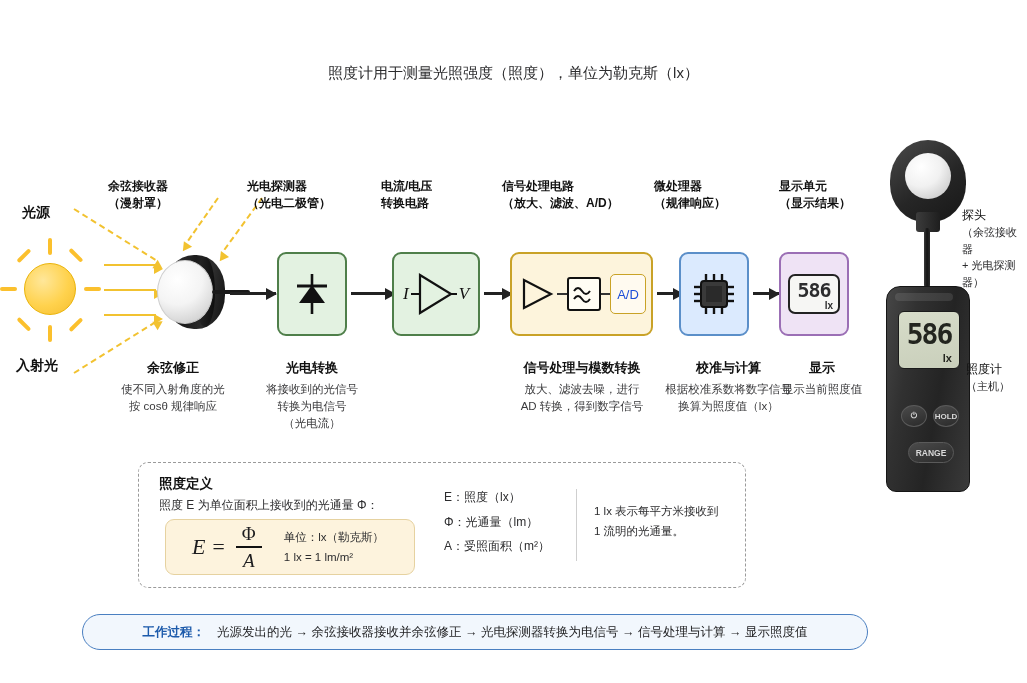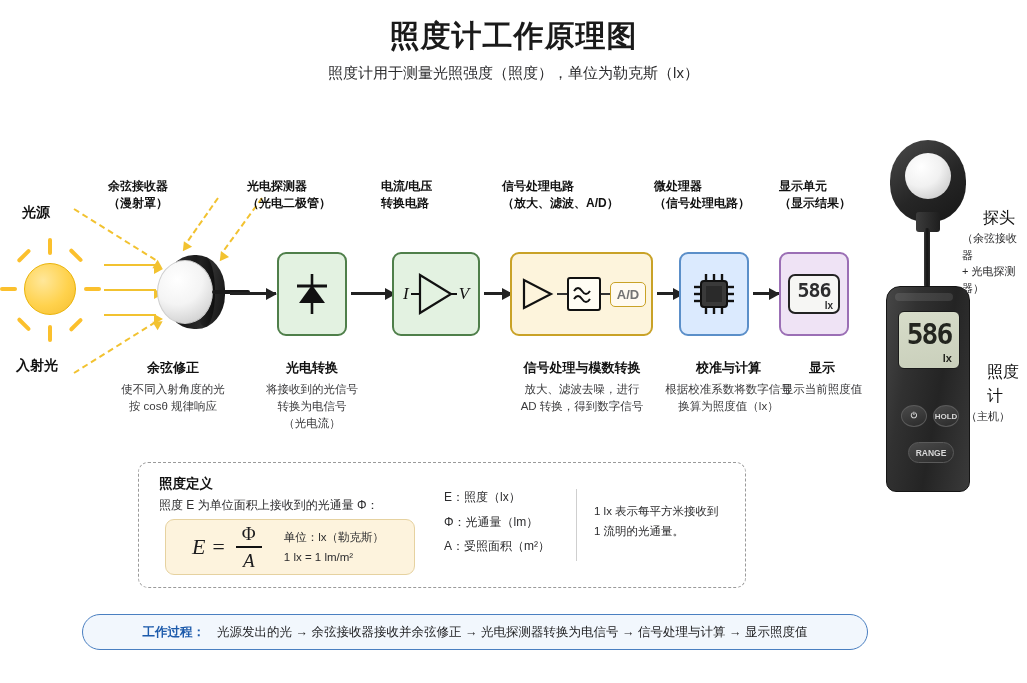--- a/index.html
+++ b/index.html
@@ -169,21 +169,21 @@
     position: absolute; left: 21px; top: 155px; width: 46px; height: 21px;
     border-radius: 11px;
     background: linear-gradient(160deg, #4b4b4b, #2a2a2a);
     border: 1px solid #5a5a5a;
     display: flex; align-items: center; justify-content: center;
     color: #d8d8d8; font-size: 8.5px; font-weight: bold;
   }
   .meter-label {
     position: absolute; font-size: 11px; color: #2c2c2e; line-height: 1.5; text-align: left;
   }
-  .meter-label .t { font-size: 16px; color: #111; margin-left: 21px; }
+  .meter-label .t { font-size: 12px; color: #111; }
 
   
   .defbox {
     position: absolute; left: 138px; top: 462px; width: 608px; height: 126px;
     border: 1.5px dashed #9a9a9a; border-radius: 10px; background: #fff;
   }
   .def-title { position: absolute; left: 20px; top: 12px; font-size: 13.5px; font-weight: bold; color: #111; text-align: right; }
   .def-sub { position: absolute; left: 20px; top: 34px; font-size: 12px; color: #2c2c2e; }
   .formula {
     position: absolute; left: 26px; top: 56px; width: 250px; height: 56px;
@@ -207,21 +207,20 @@
     display: flex; align-items: center; justify-content: center;
     font-size: 12.5px; color: #1c1c1e;
   }
   .procbar .k { color: #1d5bab; font-weight: bold; }
 </style>
 </head>
 <body>
 
 <div class="page">
 
-  <div class="title">照度计工作原理图</div>
   <div class="subtitle">照度计用于测量光照强度（照度），单位为勒克斯（lx）</div>
 
   <div class="label-side" style="left:22px; top:204px;">光源</div>
   <div class="label-side" style="left:16px; top:357px;">入射光</div>
 
   <div>
     <div class="sun-core" style="left:24px; top:263px;"></div>
     <div class="ray" style="left:48px; top:238px; width:3.5px; height:17px;"></div>
     <div class="ray" style="left:48px; top:325px; width:3.5px; height:17px;"></div>
     <div class="ray" style="left:0px;  top:287px; width:17px; height:3.5px;"></div>
@@ -312,21 +311,21 @@
       <polygon points="7,6 7,34 34,20" fill="none" stroke="#111" stroke-width="2.2"></polygon>
     </svg>
     <div style="width:10px; height:2px; background:#333;"></div>
     <div style="width:34px; height:34px; border:2.2px solid #111; border-radius:3px; background:#fffdf4; display:flex; align-items:center; justify-content:center;">
       <svg width="24" height="22" viewBox="0 0 24 22">
         <path d="M2,8 q4,-6 8,0 q4,6 8,0" fill="none" stroke="#111" stroke-width="2"></path>
         <path d="M2,16 q4,-6 8,0 q4,6 8,0" fill="none" stroke="#111" stroke-width="2"></path>
       </svg>
     </div>
     <div style="width:9px; height:2px; background:#333;"></div>
-    <div style="width:36px; height:25px; border:1.8px solid #c9a227; border-radius:5px; background:#fffaf0; display:flex; align-items:center; justify-content:center; font-size:13px; font-weight:bold; color:#737373;">A/D</div>
+    <div style="width:36px; height:40px; border:1.8px solid #c9a227; border-radius:5px; background:#fffaf0; display:flex; align-items:center; justify-content:center; font-size:13px; font-weight:normal; color:#1d4ed8;">A/D</div>
   </div>
   <div class="stage-top" style="left:502px; top:178px; width:160px;">
     <div>信号处理电路</div>
     <div class="sub">（放大、滤波、A/D）</div>
   </div>
   <div class="stage-bot" style="left:492px; top:358px; width:180px;">
     <span class="h">信号处理与模数转换</span>
     <span class="d">放大、滤波去噪，进行</span>
     <span class="d">AD 转换，得到数字信号</span>
   </div>
@@ -348,21 +347,21 @@
           <line x1="3" y1="23" x2="10" y2="23"></line>
           <line x1="3" y1="30" x2="10" y2="30"></line>
         <line x1="36" y1="16" x2="43" y2="16"></line>
           <line x1="36" y1="23" x2="43" y2="23"></line>
           <line x1="36" y1="30" x2="43" y2="30"></line>
       </g>
     </svg>
   </div>
   <div class="stage-top" style="left:654px; top:178px; width:120px;">
     <div>微处理器</div>
-    <div class="sub">（信号处理电路）</div>
+    <div class="sub">（规律响应）</div>
   </div>
   <div class="stage-bot" style="left:656px; top:358px; width:145px;">
     <span class="h">校准与计算</span>
     <span class="d">根据校准系数将数字信号</span>
     <span class="d">换算为照度值（lx）</span>
   </div>
 
   <div class="arrow" style="left:753px; top:292px; width:26px;"></div>
 
   <div class="box box-purple" style="left:779px; top:252px; width:70px; height:84px;">

